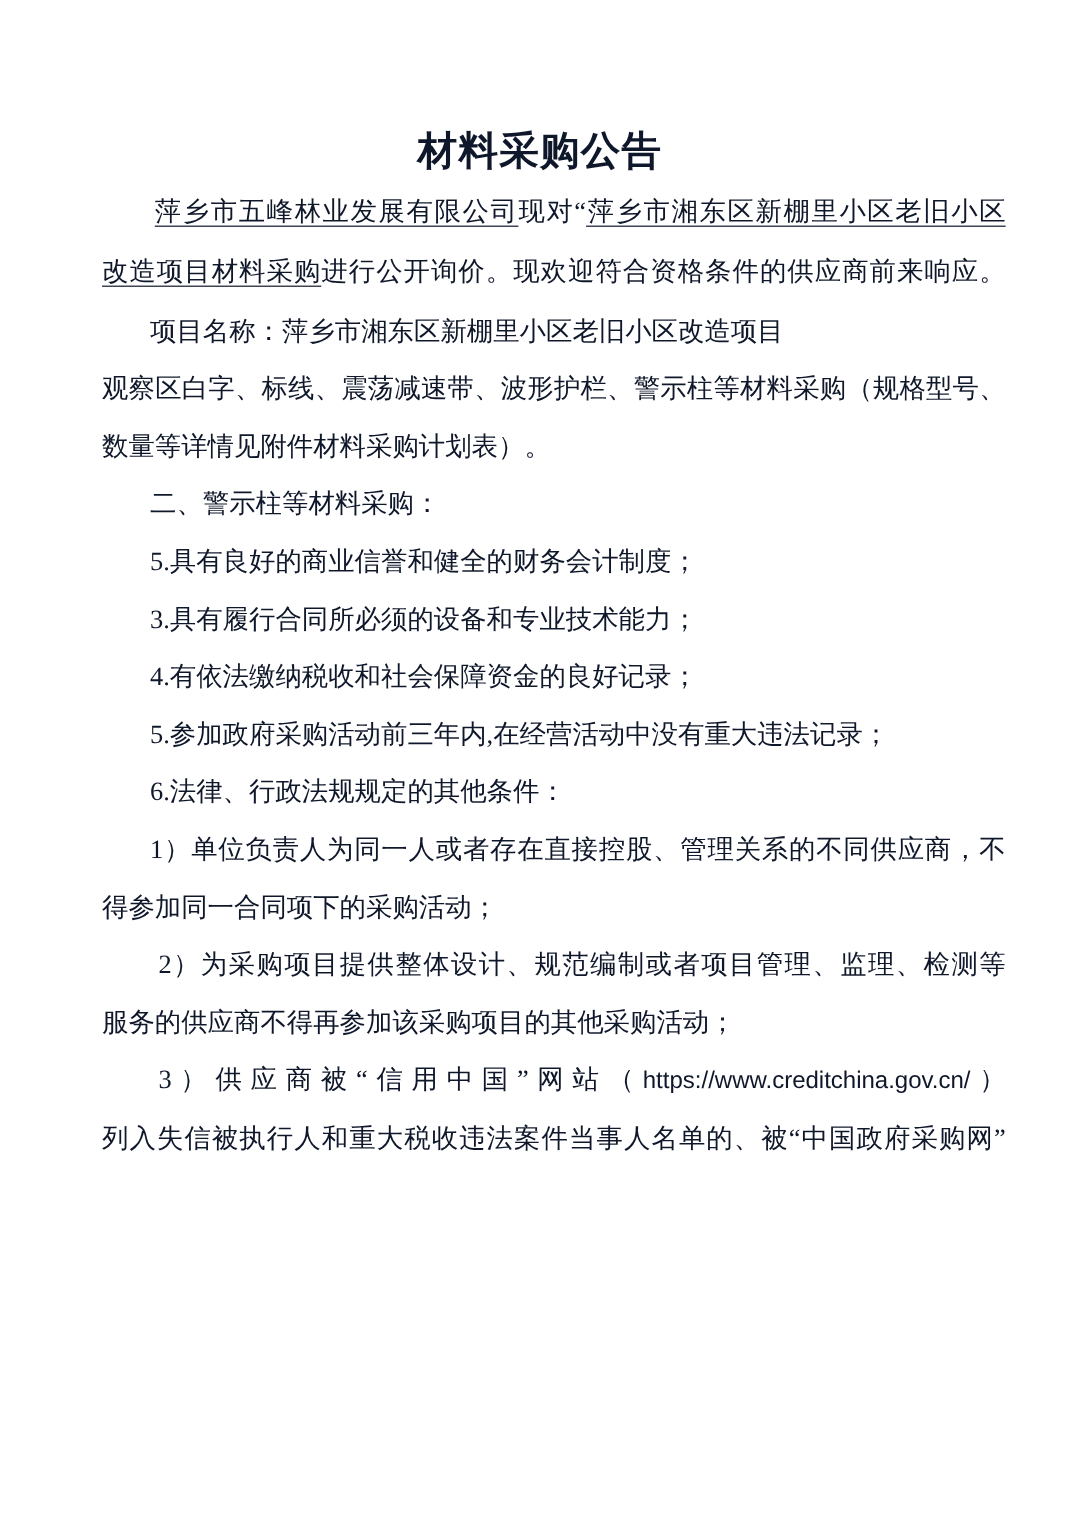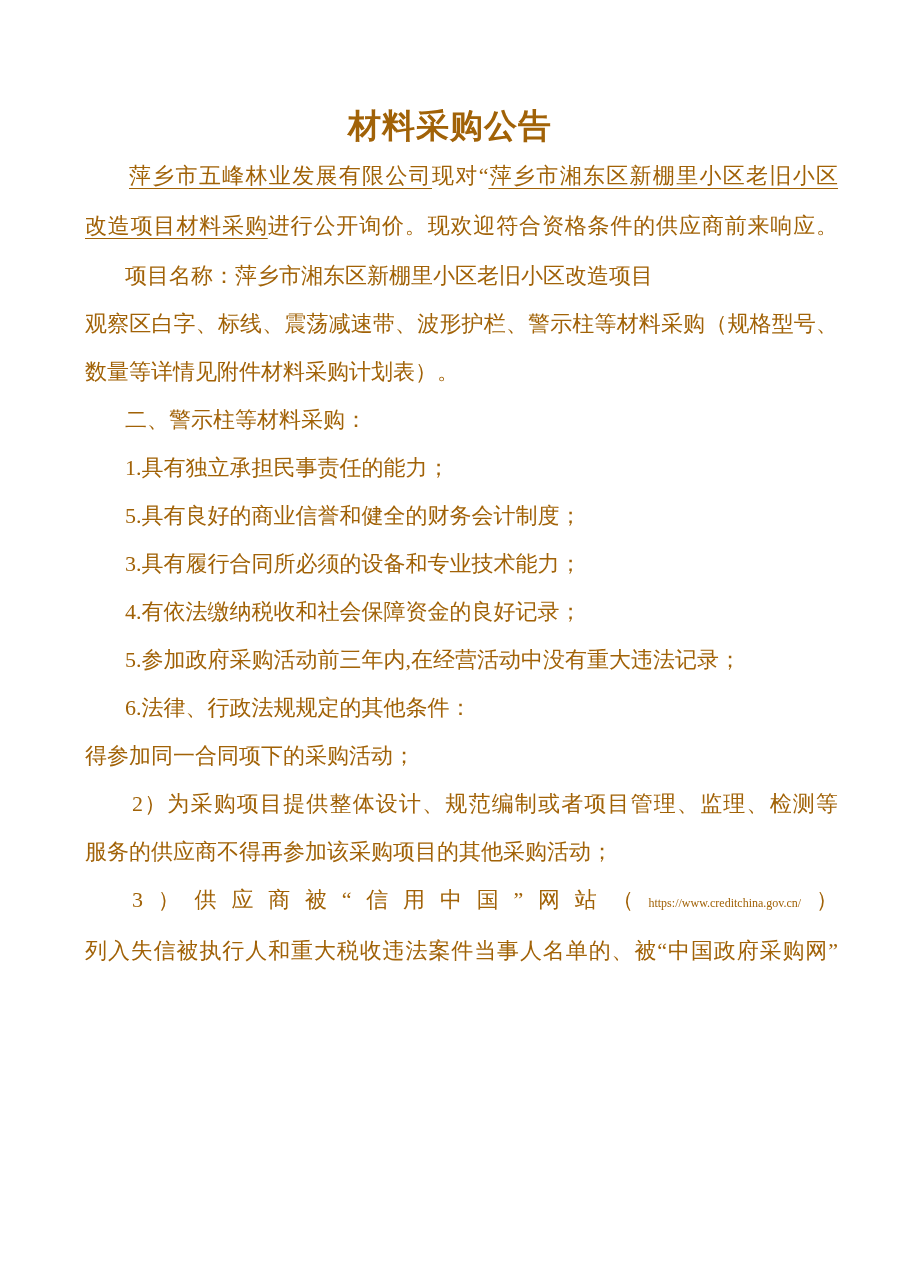--- a/index.html
+++ b/index.html
@@ -5,21 +5,21 @@
   html, body {
     margin: 0;
     padding: 0;
     background: #ffffff;
   }
   .page {
     position: relative;
     width: 900px;
     height: 1273px;
     background: #ffffff;
-    color: #a16207;
+    color: #0f172a;
     overflow: hidden;
   }
   .doc-title {
     margin: 103px 0 0 0;
     height: 46px;
     line-height: 46px;
     text-align: center;
     font-family: "Liberation Sans", "DejaVu Sans", sans-serif;
     font-weight: 700;
     font-size: 33px;
@@ -39,41 +39,41 @@
   .line.fill {
     text-align-last: justify;
   }
   .u {
     text-decoration: underline;
     text-underline-offset: 5px;
     text-decoration-thickness: 1px;
     font-family: Liberation Mono, monospace;
   }
   .mono {
-    font-family: Liberation Serif, serif;
-    font-size: 12px;
+    font-family: Liberation Sans, sans-serif;
+    font-size: 20px;
   }
 </style>
 </head>
 <body>
 
 <div class="page">
   <h1 class="doc-title">材料采购公告</h1>
   <div class="doc-body">
       <div class="line fill" style="padding-left: 44px;"><span class="u">萍乡市五峰林业发展有限公司</span><span>现对“</span><span class="u">萍乡市湘东区新棚里小区老旧小区</span></div>
       <div class="line fill" style="padding-left: 0px;"><span class="u">改造项目材料采购</span><span>进行公开询价。现欢迎符合资格条件的供应商前来响应。</span></div>
       <div class="line" style="padding-left: 40px;"><span>项目名称：萍乡市湘东区新棚里小区老旧小区改造项目</span></div>
       <div class="line fill" style="padding-left: 0px;"><span>观察区白字、标线、震荡减速带、波形护栏、警示柱等材料采购（规格型号、</span></div>
       <div class="line" style="padding-left: 0px;"><span>数量等详情见附件材料采购计划表）。</span></div>
       <div class="line" style="padding-left: 40px;"><span>二、警示柱等材料采购：</span></div>
-      <div class="line" style="padding-left: 40px;"><span>1.具有独立承担民事责任的能力；</span></div>
       <div class="line" style="padding-left: 40px;"><span>5.具有良好的商业信誉和健全的财务会计制度；</span></div>
       <div class="line" style="padding-left: 40px;"><span>3.具有履行合同所必须的设备和专业技术能力；</span></div>
       <div class="line" style="padding-left: 40px;"><span>4.有依法缴纳税收和社会保障资金的良好记录；</span></div>
       <div class="line" style="padding-left: 40px;"><span>5.参加政府采购活动前三年内,在经营活动中没有重大违法记录；</span></div>
       <div class="line" style="padding-left: 40px;"><span>6.法律、行政法规规定的其他条件：</span></div>
+      <div class="line fill" style="padding-left: 40px;"><span>1）单位负责人为同一人或者存在直接控股、管理关系的不同供应商，不</span></div>
       <div class="line" style="padding-left: 0px;"><span>得参加同一合同项下的采购活动；</span></div>
       <div class="line fill" style="padding-left: 47px;"><span>2）为采购项目提供整体设计、规范编制或者项目管理、监理、检测等</span></div>
       <div class="line" style="padding-left: 0px;"><span>服务的供应商不得再参加该采购项目的其他采购活动；</span></div>
       <div class="line fill" style="padding-left: 47px;"><span>3）供应商被“信用中国”网站（</span><span class="mono">https://www.creditchina.gov.cn/</span><span>）</span></div>
       <div class="line fill" style="padding-left: 0px;"><span>列入失信被执行人和重大税收违法案件当事人名单的、被“中国政府采购网”</span></div>
     </div>
 </div>
 
 </body></html>

